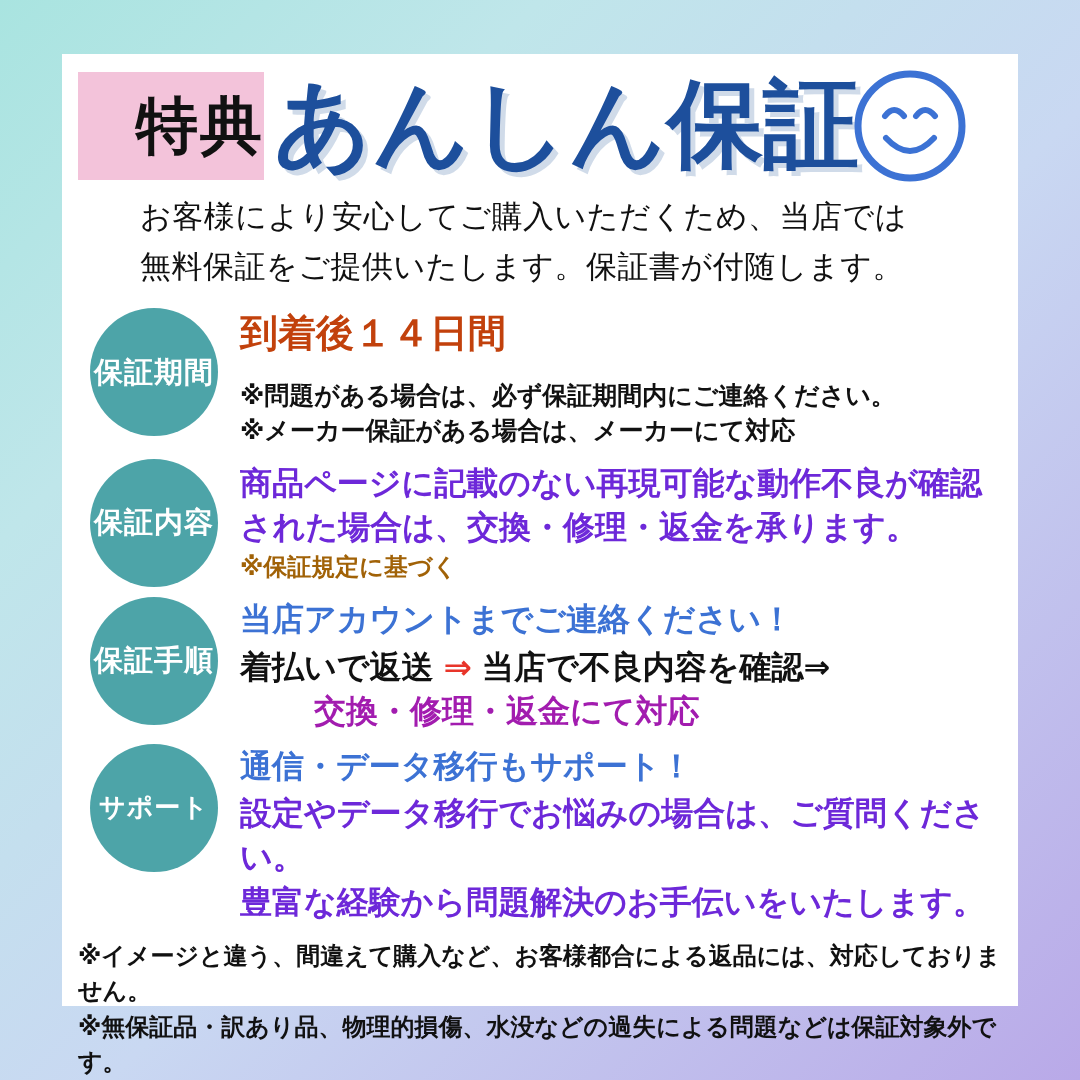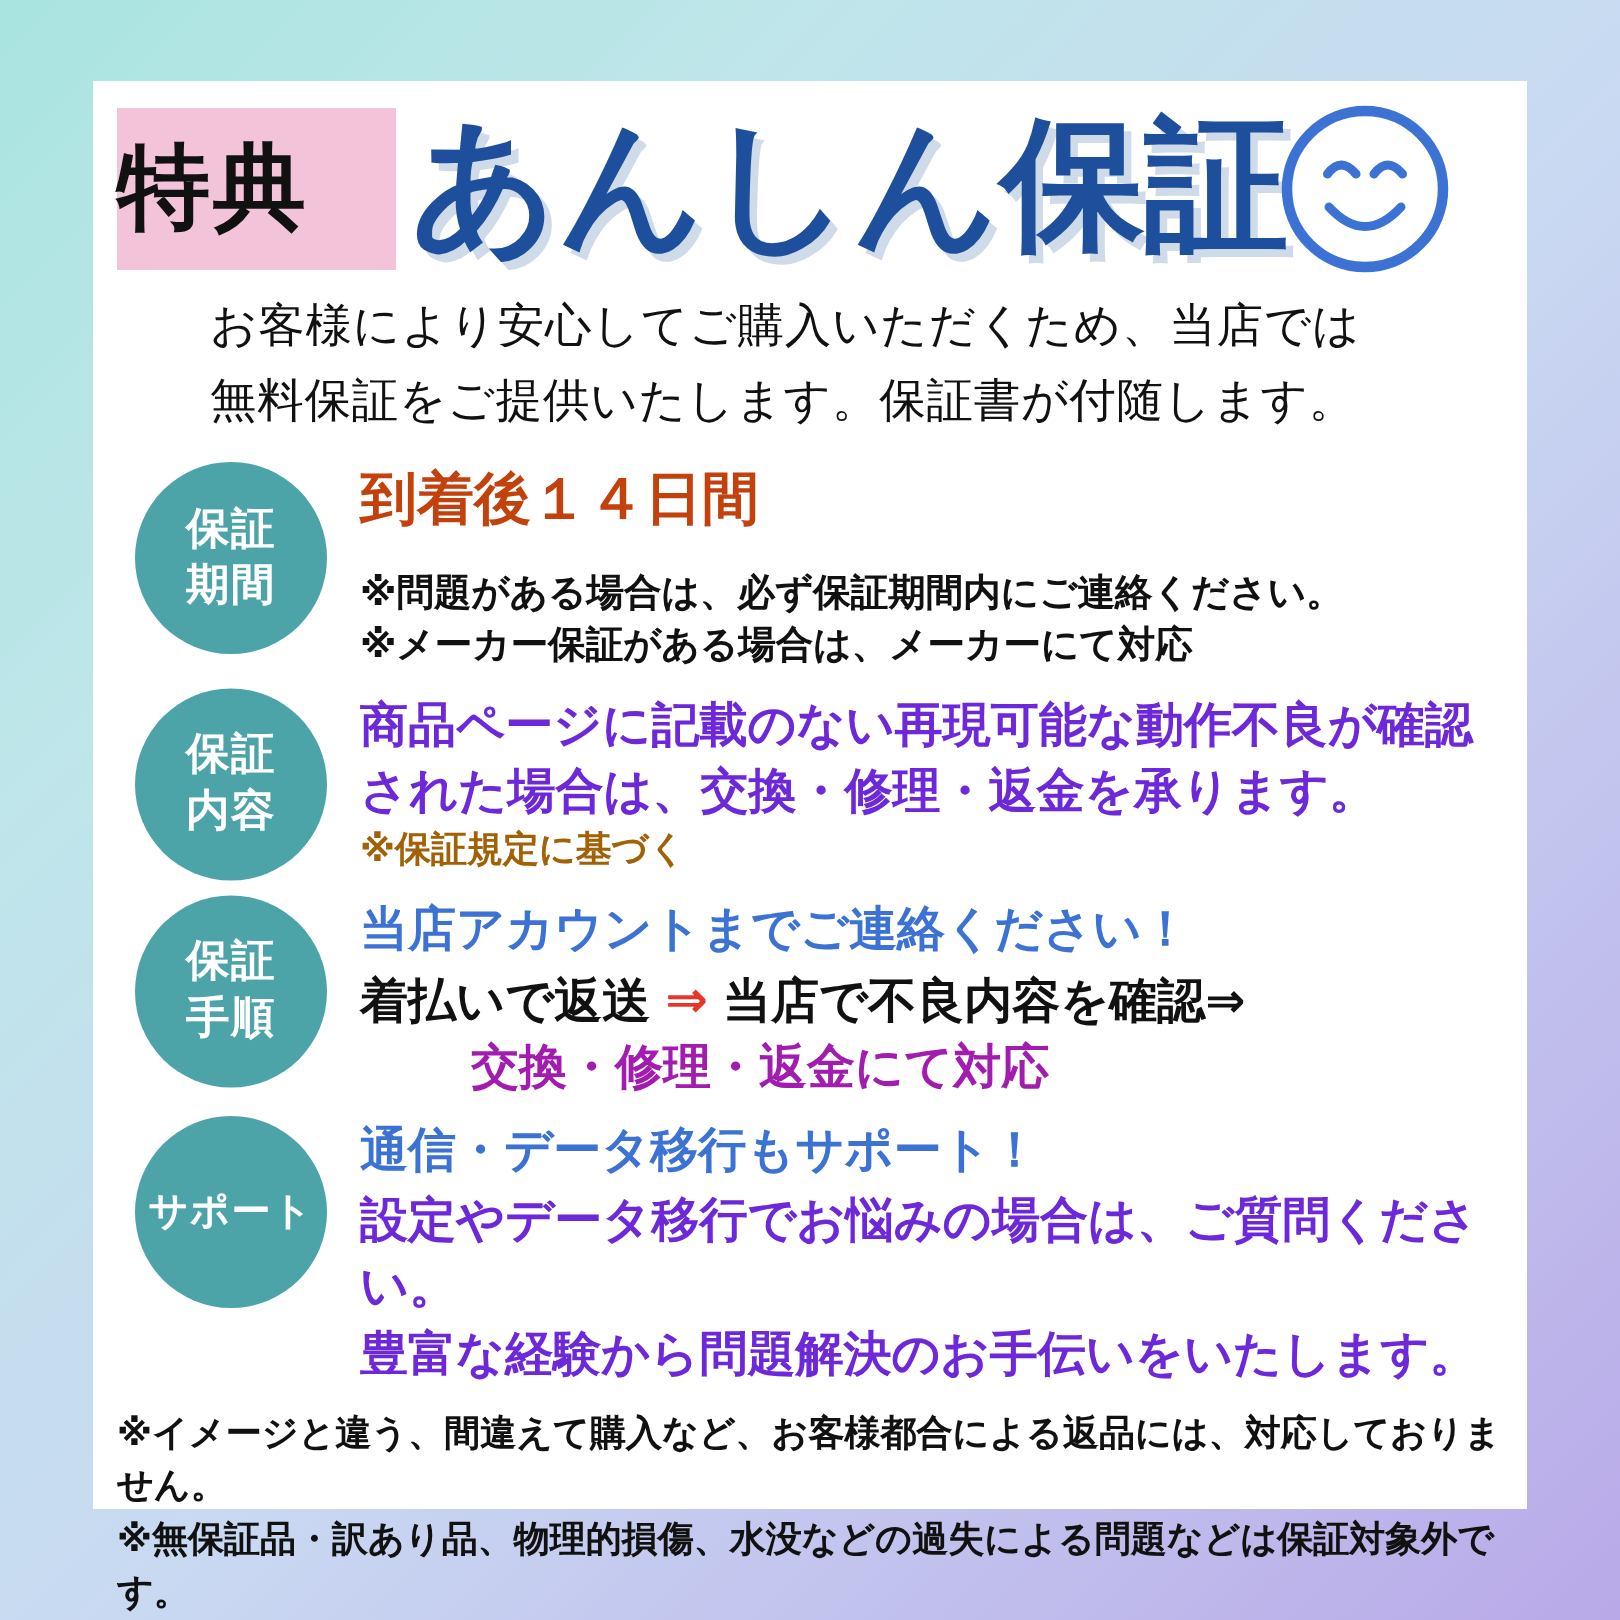--- a/index.html
+++ b/index.html
@@ -30,21 +30,21 @@
   }
   .badge {
     position: absolute;
     left: 16px;
     top: 18px;
     width: 186px;
     height: 108px;
     background: #f3c3da;
     display: flex;
     align-items: center;
-    justify-content: flex-start;
+    justify-content: flex-end;
   }
   .badge-text {
     font-size: 62px;
     font-weight: bold;
     color: #111111;
     letter-spacing: 2px;
     line-height: 1;
   }
   .title {
     position: absolute;
@@ -85,21 +85,21 @@
   }
   .bubble {
     flex: 0 0 auto;
     width: 128px;
     height: 128px;
     border-radius: 50%;
     background: #4da4a8;
     color: #ffffff;
     margin-left: 28px;
     display: flex;
-    flex-direction: column;
+    flex-direction: row;
     align-items: center;
     justify-content: center;
     font-size: 29px;
     font-weight: bold;
     line-height: 1.3;
     letter-spacing: 1px;
   }
   .bubble.small {
     font-size: 26px;
     font-family: Liberation Serif, serif;

